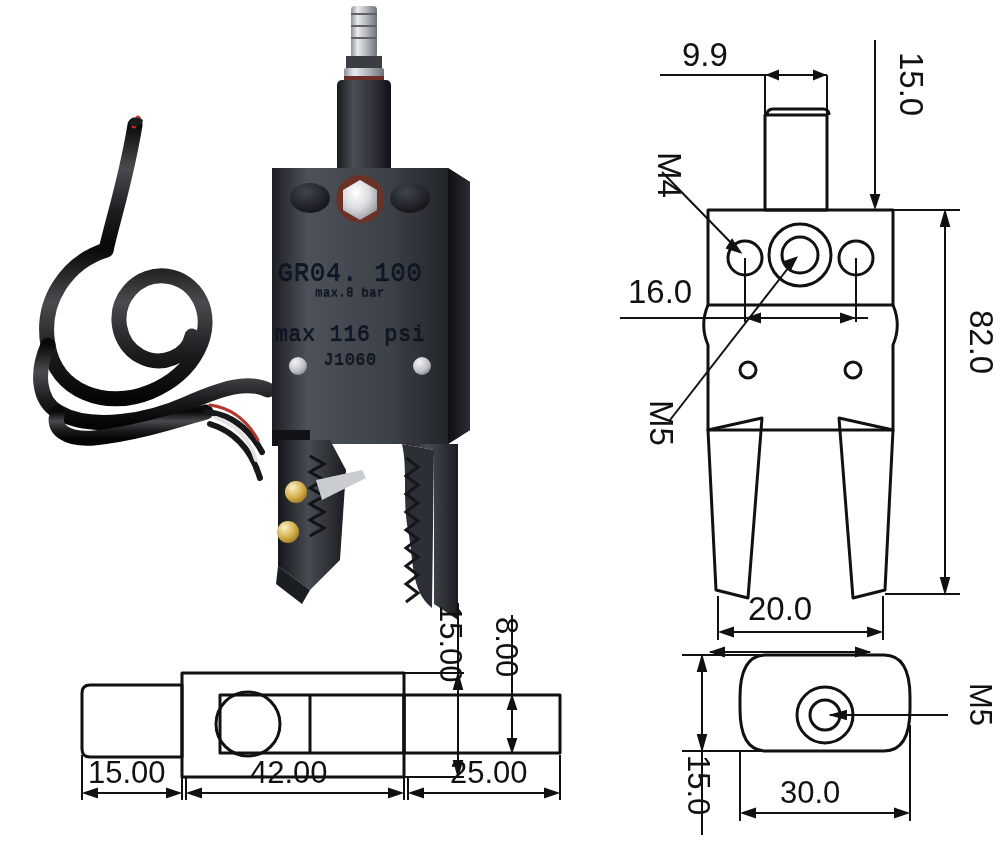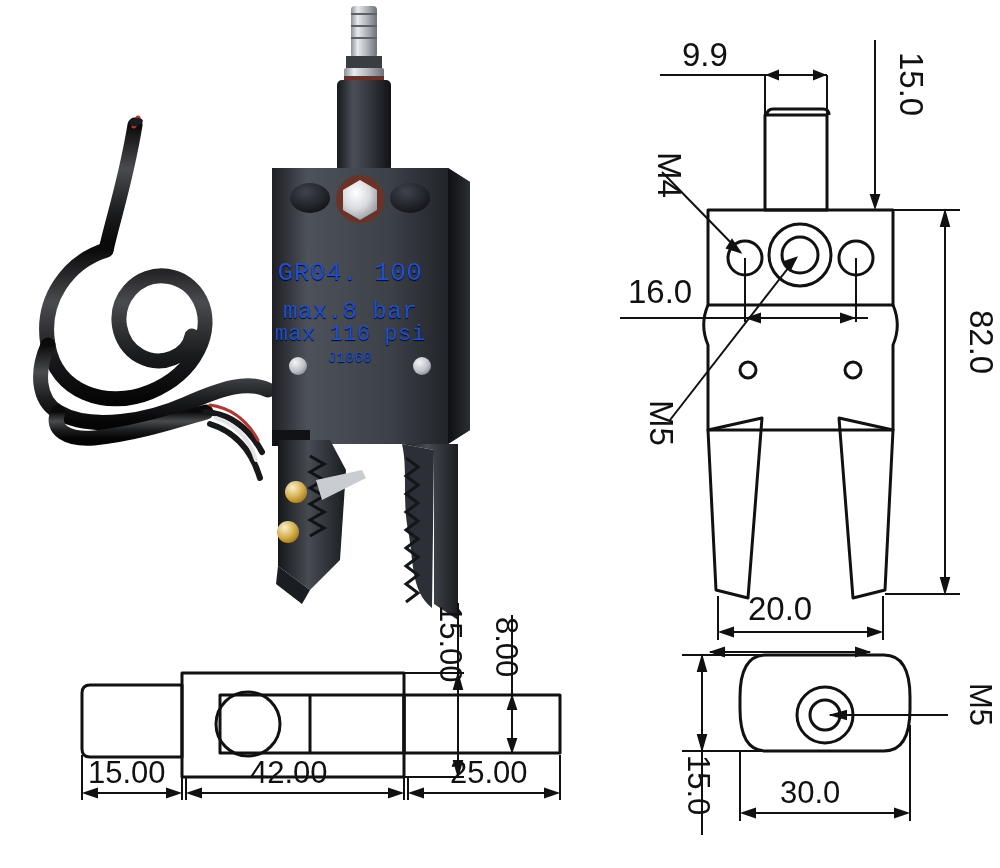--- a/index.html
+++ b/index.html
@@ -1,21 +1,21 @@
 <!DOCTYPE html>
 <html><head>
 <meta charset="utf-8">
 <style>
   html,body{margin:0;padding:0;background:#ffffff;}
   body{width:1000px;height:868px;position:relative;overflow:hidden;
        font-family:"Liberation Sans", sans-serif;color:#111;}
   .stage{position:absolute;inset:0;}
   svg{display:block;}
   .dimtxt{font-family:"Liberation Sans", sans-serif;fill:#111;}
-  .lbl-photo{position:absolute;color:#1d4ed8;font-family:"Liberation Mono","DejaVu Sans Mono",monospace;
+  .lbl-photo{position:absolute;color:#0f172a;font-family:"Liberation Mono","DejaVu Sans Mono",monospace;
              text-align:center;white-space:nowrap;letter-spacing:.5px;
              text-shadow:0 1px 1px rgba(0,0,0,.85);}
 </style>
 </head>
 <body>
 
 <div class="stage">
 
   <svg width="560" height="640" viewBox="0 0 560 640" style="position:absolute;left:10px;top:0;">
     <defs>
@@ -128,23 +128,23 @@
       <path d="M268,440 L320,440 L336,470 L330,560 L300,590 L268,566 Z" fill="url(#gJaw)"></path>
       <path d="M300,456 l14,8 l-14,8 l14,8 l-14,8 l14,8 l-14,8 l14,8 l-14,8 l14,8 l-14,8" fill="none" stroke="#101215" stroke-width="3"></path>
       <path d="M306,480 L352,470 L356,478 L312,500 Z" fill="#c9ccd1"></path>
       <circle cx="286" cy="492" r="11" fill="url(#gBrass)"></circle>
       <circle cx="278" cy="532" r="11" fill="url(#gBrass)"></circle>
       <path d="M268,566 L300,590 L292,604 L266,584 Z" fill="#1a1d21"></path>
     </g>
   </svg>
 
   <div class="lbl-photo" style="left:240px;top:258px;width:220px;font-size:26px;">GR04. 100</div>
-  <div class="lbl-photo" style="left:240px;top:298px;width:220px;font-size:24px;">max.8 bar</div>
+  <div class="lbl-photo" style="left:240px;top:286px;width:220px;font-size:12px;">max.8 bar</div>
   <div class="lbl-photo" style="left:240px;top:322px;width:220px;font-size:22px;">max 116 psi</div>
-  <div class="lbl-photo" style="left:240px;top:350px;width:220px;font-size:14px;">J1060</div>
+  <div class="lbl-photo" style="left:240px;top:350px;width:220px;font-size:17px;">J1060</div>
 
   <svg width="400" height="650" viewBox="0 0 400 650" style="position:absolute;left:600px;top:0;">
     <g fill="none" stroke="#111" stroke-width="3" stroke-linejoin="round">
 
       <path d="M165,115 h62 v95 h-62 z"></path>
       <path d="M167,115 q0,-6 6,-6 h50 q6,0 6,6" stroke-width="3"></path>
 
       <path d="M108,210 h185 v95 h-185 z"></path>
 
       <path d="M108,305 c-6,14 -6,26 0,40 v85 h185 v-85 c6,-14 6,-26 0,-40"></path>

